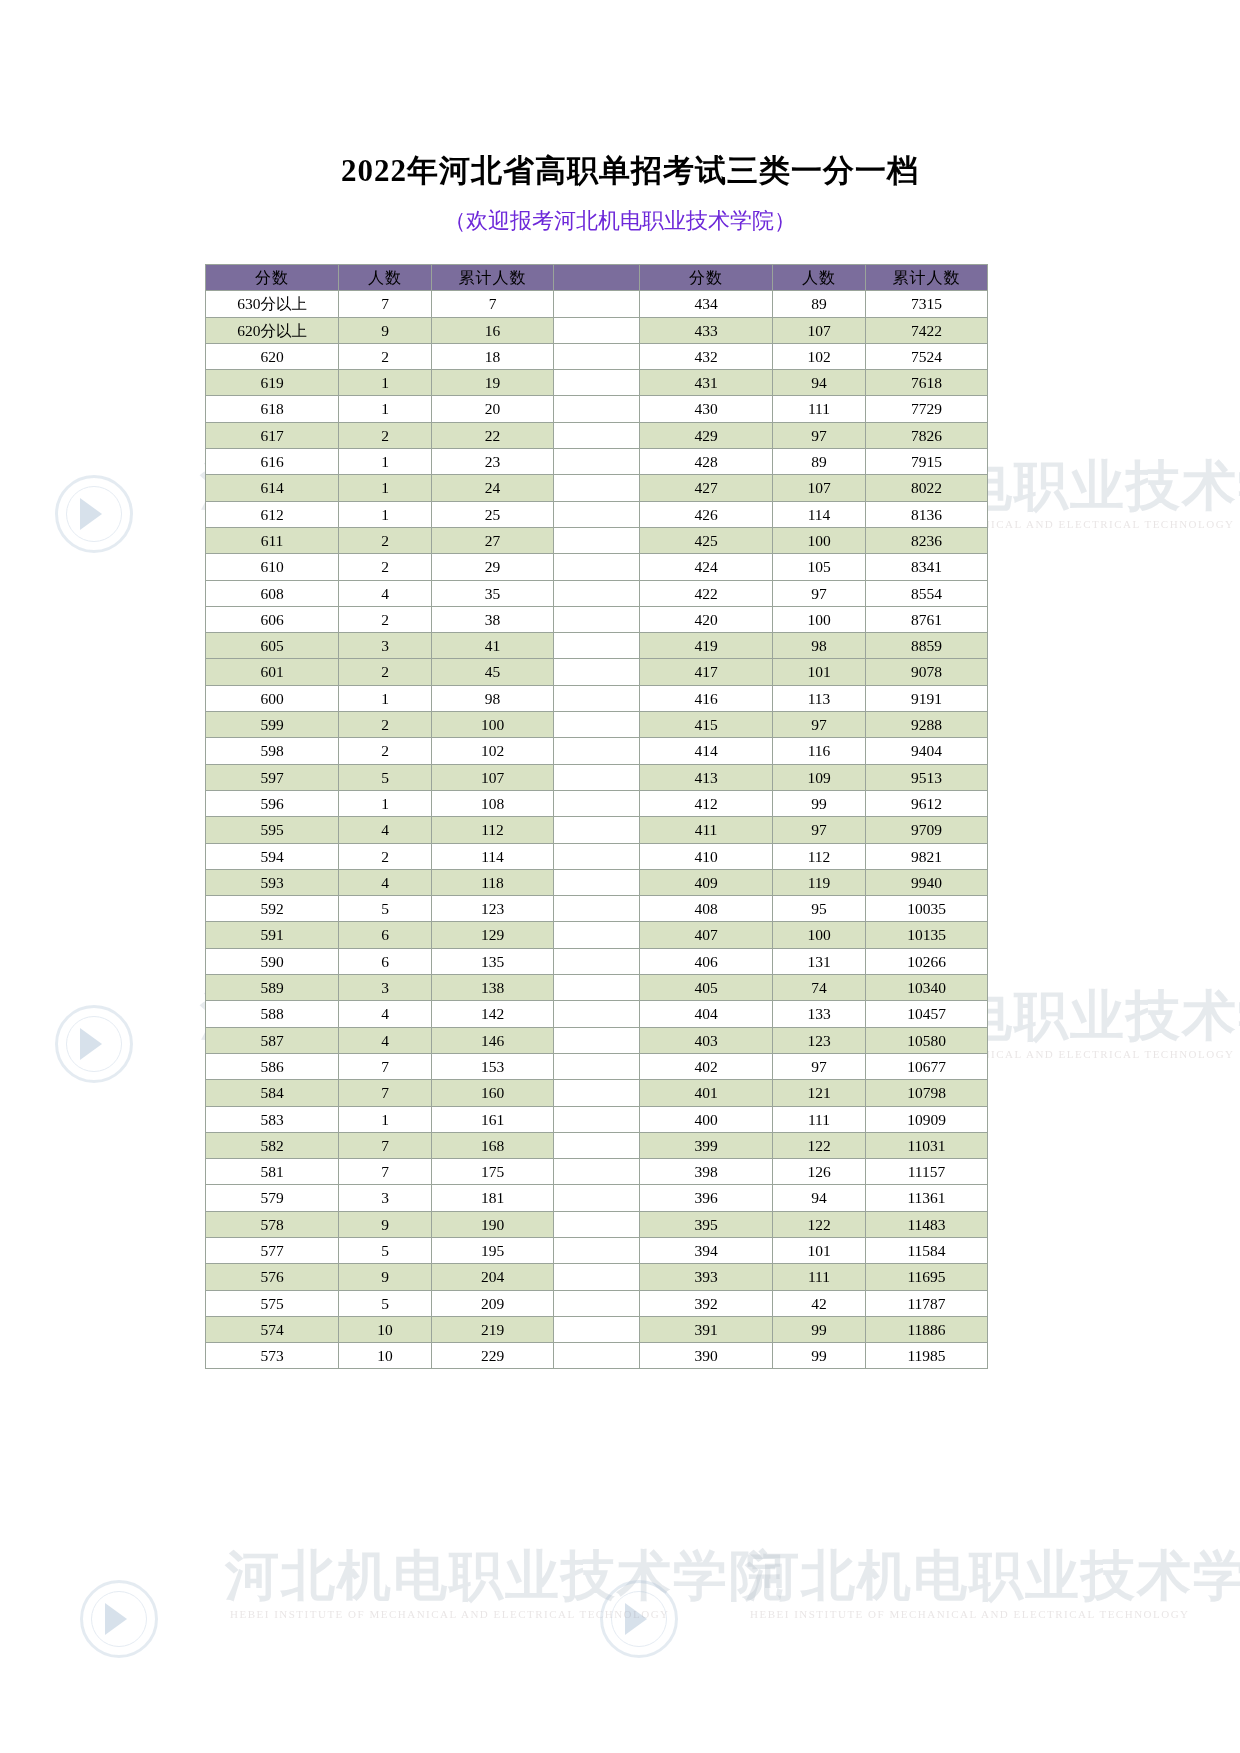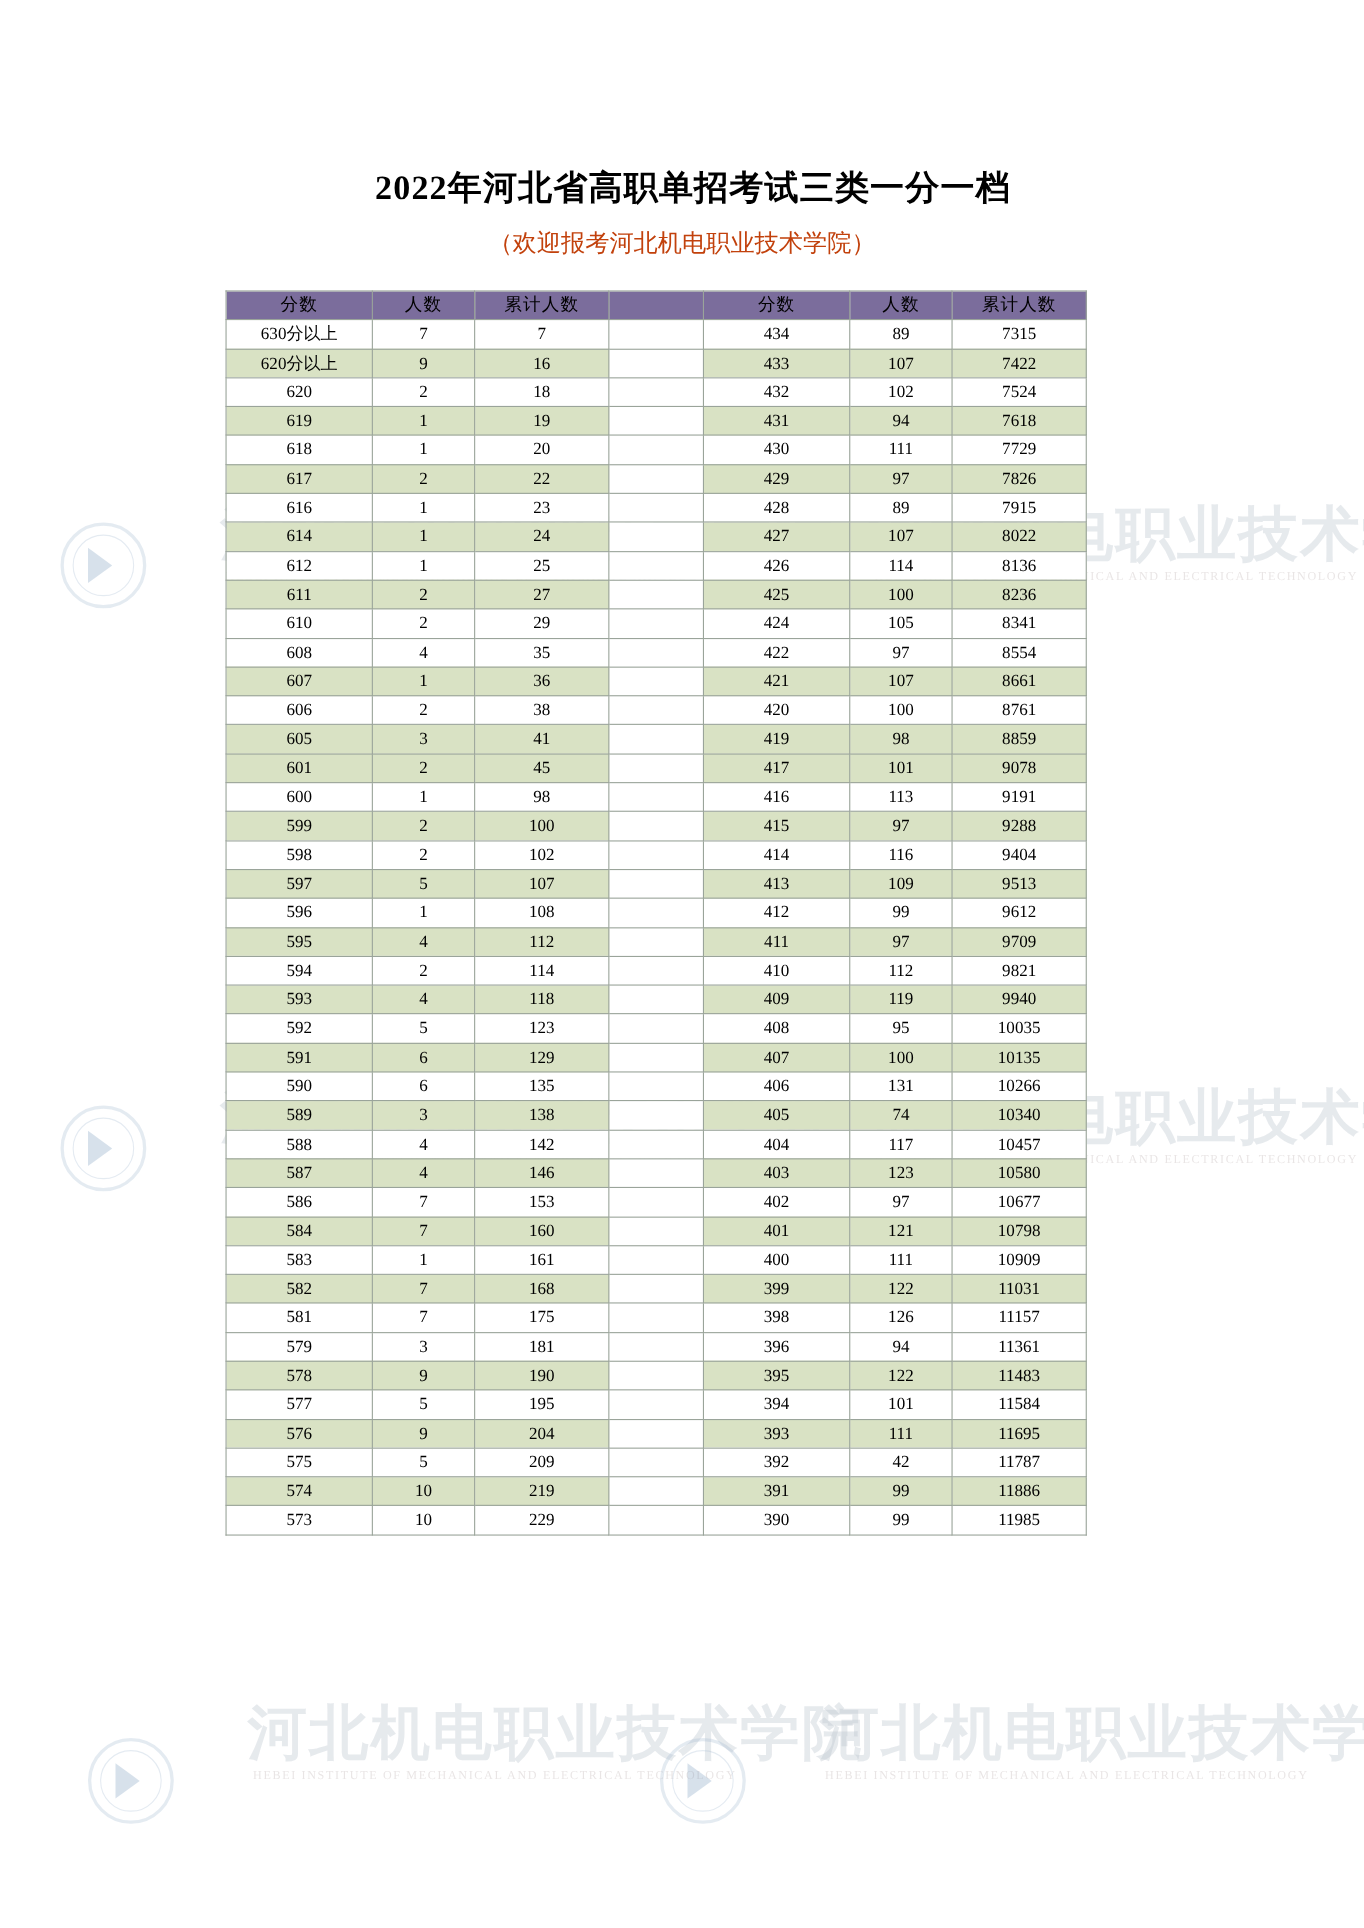--- a/index.html
+++ b/index.html
@@ -77,21 +77,21 @@
     letter-spacing: 1px;
     margin-top: 150px;
     color: #000;
     font-family: "Liberation Serif", "DejaVu Serif", serif;
     padding-left: 20px;
   }
   .doc-subtitle {
     text-align: center;
     font-size: 22px;
     margin-top: 14px;
-    color: #c2410c;
+    color: #6d28d9;
   }
 
   
   .table-wrap {
     margin: 28px auto 0 auto;
     width: 830px;
     position: relative;
     z-index: 2;
   }
   table.score-table {
@@ -293,29 +293,20 @@
           </tr>
           <tr class="odd">
             <td>608</td>
             <td>4</td>
             <td>35</td>
             <td class="gap-col"></td>
             <td>422</td>
             <td>97</td>
             <td>8554</td>
           </tr>
-          <tr class="even">
-            <td>607</td>
-            <td>1</td>
-            <td>36</td>
-            <td class="gap-col"></td>
-            <td>421</td>
-            <td>107</td>
-            <td>8661</td>
-          </tr>
           <tr class="odd">
             <td>606</td>
             <td>2</td>
             <td>38</td>
             <td class="gap-col"></td>
             <td>420</td>
             <td>100</td>
             <td>8761</td>
           </tr>
           <tr class="even">
@@ -443,21 +434,21 @@
             <td>405</td>
             <td>74</td>
             <td>10340</td>
           </tr>
           <tr class="odd">
             <td>588</td>
             <td>4</td>
             <td>142</td>
             <td class="gap-col"></td>
             <td>404</td>
-            <td>117</td>
+            <td>133</td>
             <td>10457</td>
           </tr>
           <tr class="even">
             <td>587</td>
             <td>4</td>
             <td>146</td>
             <td class="gap-col"></td>
             <td>403</td>
             <td>123</td>
             <td>10580</td>

